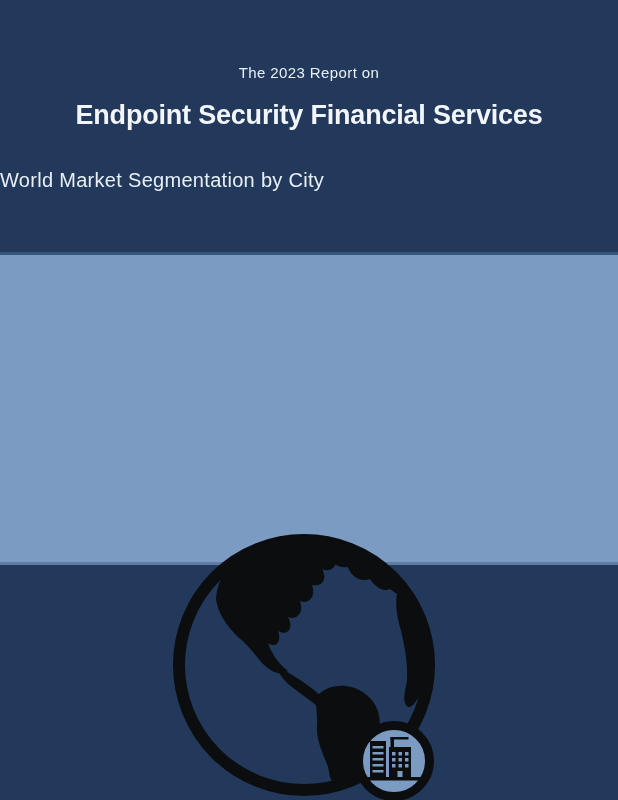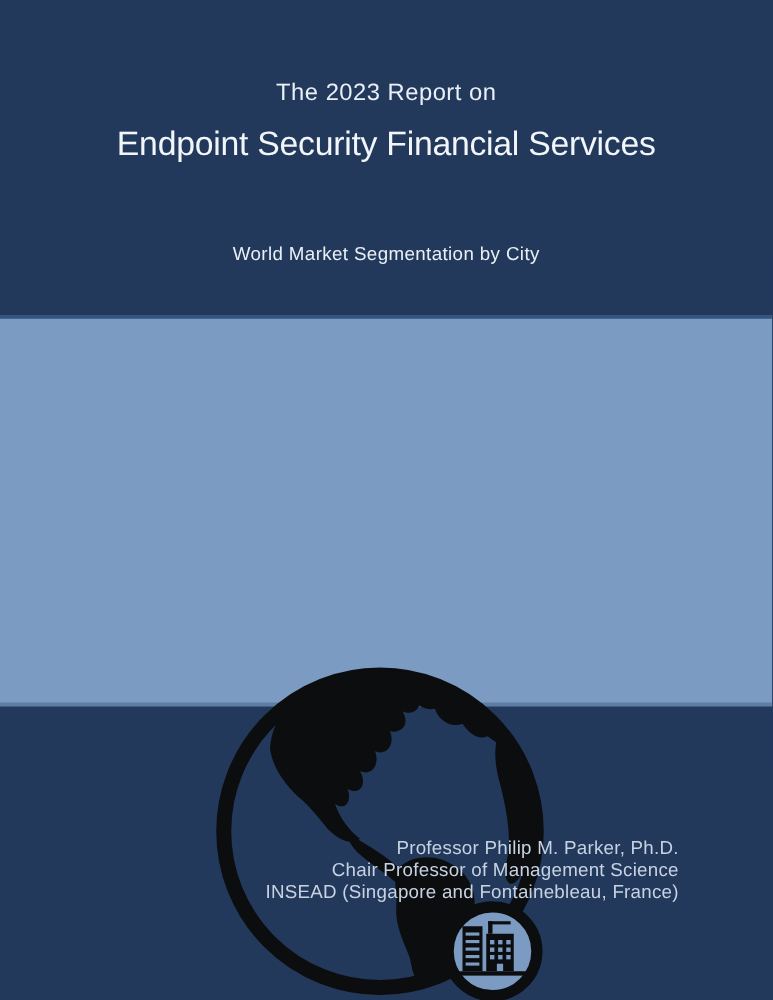--- a/index.html
+++ b/index.html
@@ -18,39 +18,39 @@
     width: 618px;
     height: 800px;
     background: var(--navy);
     overflow: hidden;
     font-family: "Liberation Sans", sans-serif;
   }
   .kicker {
     position: absolute;
     top: 64px; left: 0; right: 0;
     text-align: center;
-    font-size: 19px;
+    font-size: 15px;
     letter-spacing: 0.4px;
     color: var(--title);
   }
   .title {
     position: absolute;
     top: 100px; left: 20px; right: 20px;
     text-align: center;
     font-size: 27px;
     line-height: 31px;
     letter-spacing: -0.2px;
     color: #F2F6FA;
-    font-weight: 400;
+    font-weight: 700;
   }
   .subtitle {
     position: absolute;
-    top: 195px; left: 0; right: 0;
-    text-align: center;
-    font-size: 15px;
+    top: 169px; left: 0; right: 0;
+    text-align: left;
+    font-size: 20px;
     letter-spacing: 0.3px;
     color: var(--title);
   }
   .band {
     position: absolute;
     left: 0; right: 0;
     top: 252px;
     height: 313px;
     background: var(--band);
     border-top: 3px solid var(--band-edge-top);
@@ -175,19 +175,14 @@
           <rect class="band-fill" x="234.5" y="239" width="3.5" height="3.5"></rect>
           <rect class="band-fill" x="241" y="239" width="3.5" height="3.5"></rect>
           <rect class="band-fill" x="233.5" y="246" width="5" height="6"></rect>
 
           <rect class="ink-fill" x="198" y="252" width="64" height="3.5"></rect>
         </g>
       </svg>
     </div>
   </div>
 
-  <div class="footer">
-    <div>Professor Philip M. Parker, Ph.D.</div>
-    <div>Chair Professor of Management Science</div>
-    <div>INSEAD (Singapore and Fontainebleau, France)</div>
-  </div>
 
 </div>
 
 </body></html>

